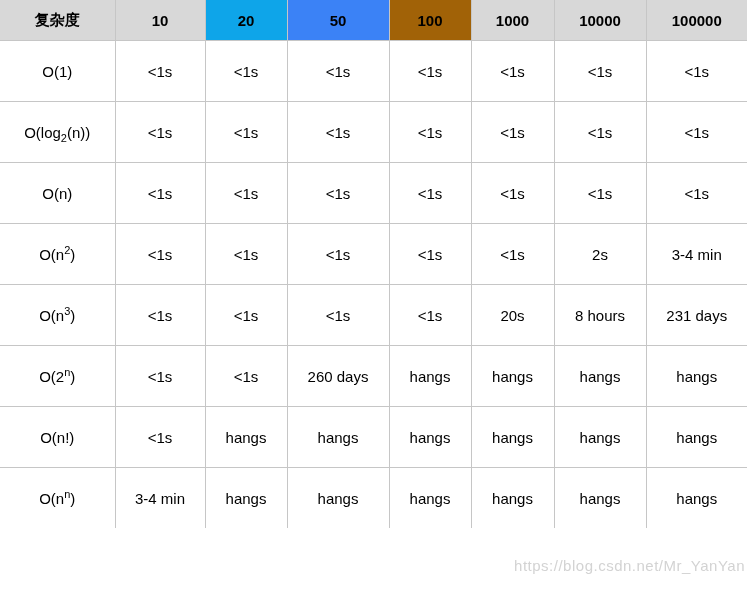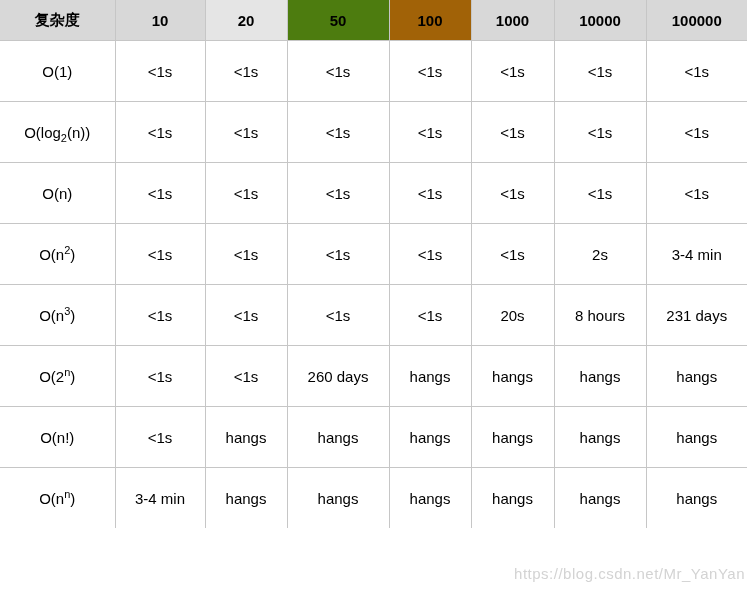--- a/index.html
+++ b/index.html
@@ -43,21 +43,21 @@
   
   table.cx thead th { border-top: none; }
   table.cx th:first-child, table.cx td:first-child { border-left: none; }
   table.cx th:last-child, table.cx td:last-child { border-right: none; }
   table.cx tbody tr:last-child td { border-bottom: none; }
   table.cx sub { font-size: 11px; line-height: 0; }
   table.cx sup { font-size: 11px; line-height: 0; }
   #watermark {
     position: absolute;
     right: 2px;
-    bottom: 7px;
+    bottom: 15px;
     font-size: 15px;
     color: #d3d3d3;
     letter-spacing: 0.5px;
     pointer-events: none;
     white-space: nowrap;
   }
 </style>
 </head>
 <body>
 
@@ -70,22 +70,22 @@
       <col style="width:102px">
       <col style="width:82px">
       <col style="width:83px">
       <col style="width:92px">
       <col style="width:101px">
     </colgroup>
     <thead>
       <tr>
           <th style="background: rgb(216, 216, 216);">复杂度</th>
           <th style="background: rgb(216, 216, 216);">10</th>
-          <th style="background: #e5e5e5;">20</th>
-          <th style="background: #4d7c0f;">50</th>
+          <th style="background: #0ea5e9;">20</th>
+          <th style="background: #3b82f6;">50</th>
           <th style="background: #a16207;">100</th>
           <th style="background: rgb(216, 216, 216);">1000</th>
           <th style="background: rgb(216, 216, 216);">10000</th>
           <th style="background: rgb(216, 216, 216);">100000</th>
         </tr>
     </thead>
     <tbody>
         <tr>
           <td>O(1)</td>
           <td>&lt;1s</td>

